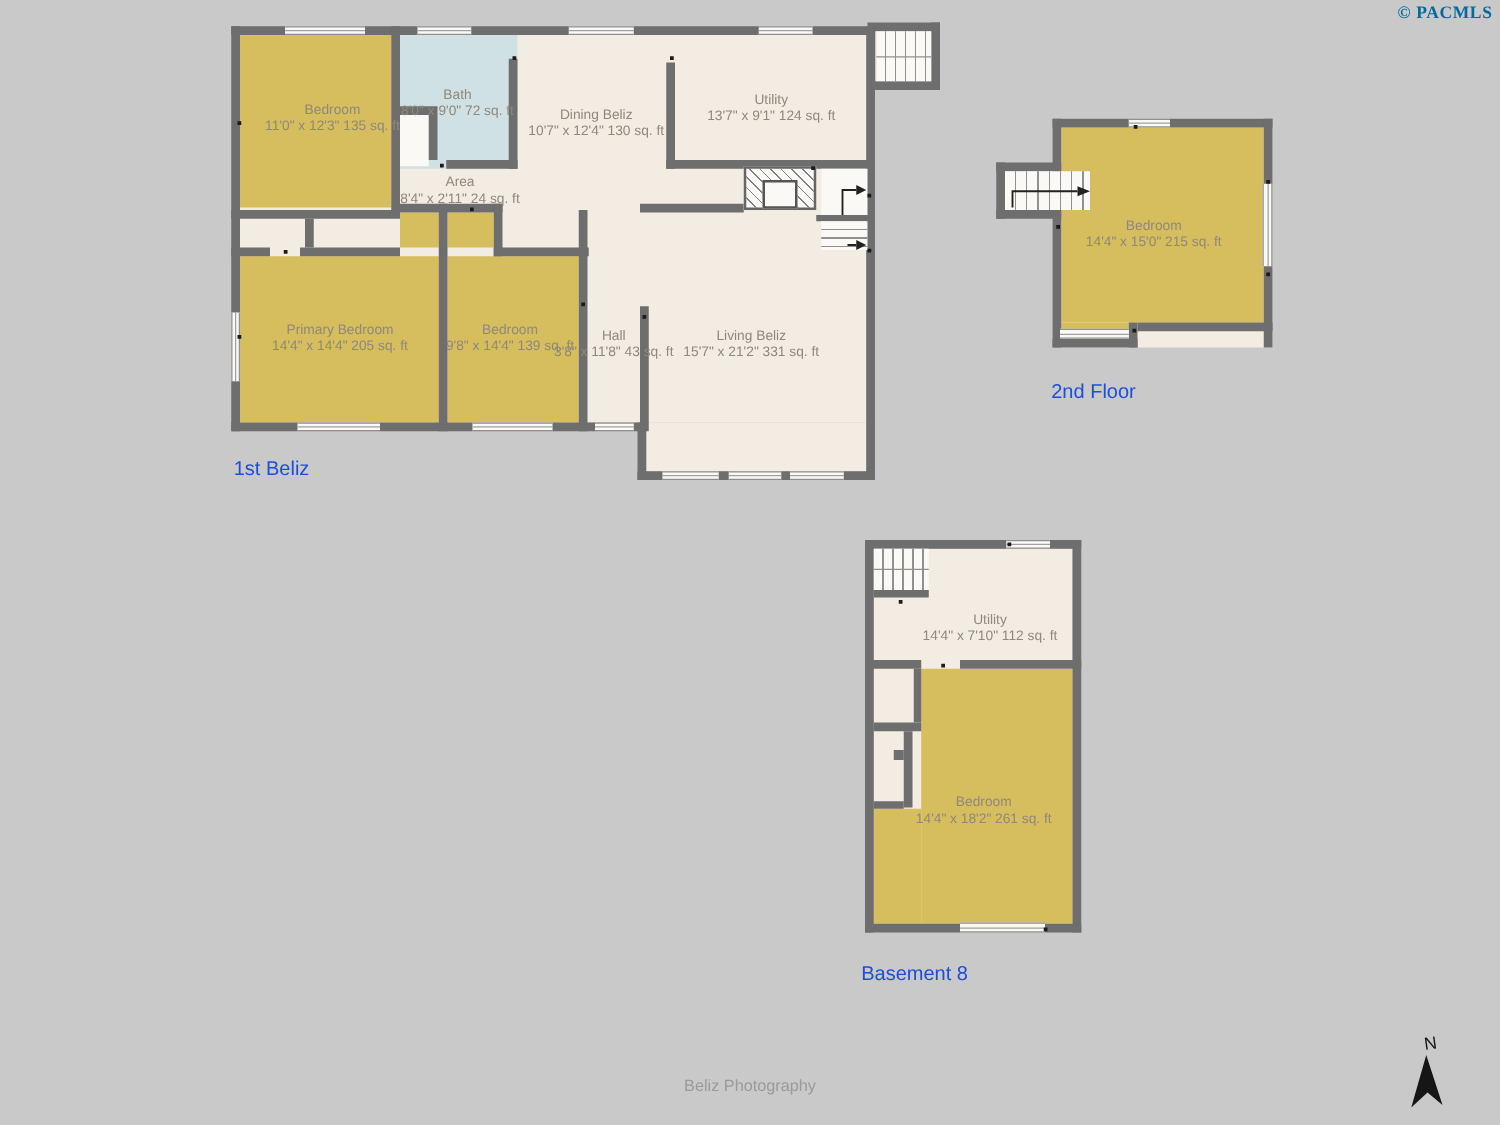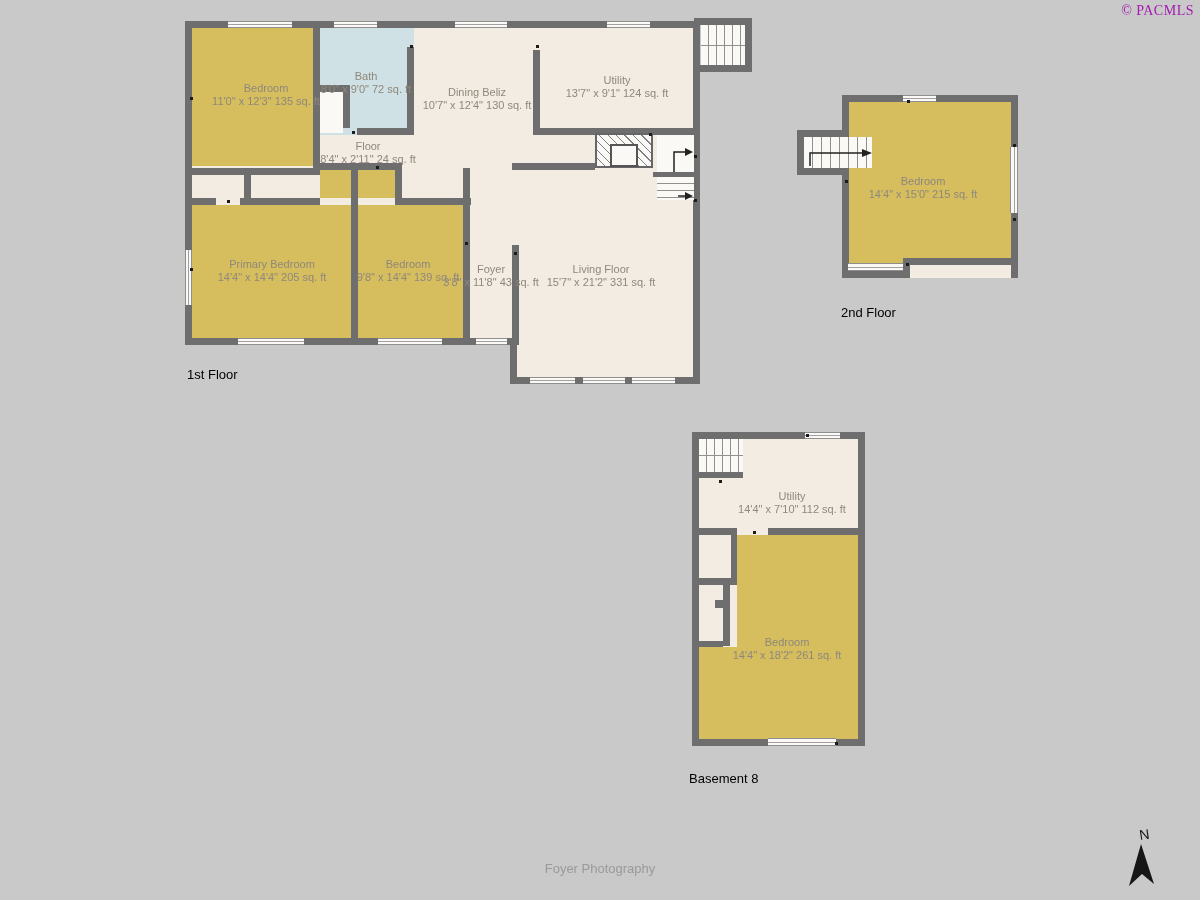--- a/index.html
+++ b/index.html
@@ -22,23 +22,23 @@
   .inbox{position:absolute;background:#fbf9f6;border:2px solid #555}
   .treads{position:absolute;background:#fbf9f6 repeating-linear-gradient(to bottom,transparent 0 6px,#909090 6px 7px)}
   .sgrid{position:absolute;background-color:#fbf9f6;
     background-image:repeating-linear-gradient(to right,transparent 0 7px,#909090 7px 8px),linear-gradient(#909090,#909090);
     background-size:100% 100%,100% 1px;background-position:0 0,0 center;background-repeat:repeat,no-repeat}
   .sgrid2{position:absolute;background-color:#fbf9f6;
     background-image:repeating-linear-gradient(to right,transparent 0 8px,#909090 8px 9px)}
   .dot{position:absolute;width:3px;height:3px;background:#1b1b1b}
   .rlabel{position:absolute;transform:translateX(-50%);display:flex;flex-direction:column;align-items:center;
     text-align:center;color:#8f887c;font-size:11px;line-height:12.5px;white-space:nowrap}
-  .flabel{position:absolute;color:#000000;font-size:13px;white-space:nowrap}
-  .watermark{position:absolute;right:6px;top:3px;font-family:"Liberation Serif",serif;font-weight:normal;
-    font-size:14px;color:#a21caf;letter-spacing:.5px}
+  .flabel{position:absolute;color:#1d4ed8;font-size:16px;white-space:nowrap}
+  .watermark{position:absolute;right:6px;top:3px;font-family:"Liberation Serif",serif;font-weight:bold;
+    font-size:14px;color:#0369a1;letter-spacing:.5px}
   .credit{position:absolute;left:600px;top:861px;transform:translateX(-50%);font-size:13px;color:#9a9a9a;white-space:nowrap}
   .north{position:absolute;left:1120px;top:824px;width:50px;height:68px}
 </style>
 </head>
 <body>
 
 <div class="canvas">
 
   <div class="grp">
 
@@ -130,40 +130,40 @@
     </div>
     <div class="rlabel" style="left:477px;top:86px">
       <span>Dining Beliz</span>
       <span>10'7" x 12'4" 130 sq. ft</span>
     </div>
     <div class="rlabel" style="left:617px;top:74px">
       <span>Utility</span>
       <span>13'7" x 9'1" 124 sq. ft</span>
     </div>
     <div class="rlabel" style="left:368px;top:140px">
-      <span>Floor</span>
+      <span>Area</span>
       <span>8'4" x 2'11" 24 sq. ft</span>
     </div>
     <div class="rlabel" style="left:272px;top:258px">
       <span>Primary Bedroom</span>
       <span>14'4" x 14'4" 205 sq. ft</span>
     </div>
     <div class="rlabel" style="left:408px;top:258px">
       <span>Bedroom</span>
       <span>9'8" x 14'4" 139 sq. ft</span>
     </div>
     <div class="rlabel" style="left:491px;top:263px">
-      <span>Foyer</span>
+      <span>Hall</span>
       <span>3'8" x 11'8" 43 sq. ft</span>
     </div>
     <div class="rlabel" style="left:601px;top:263px">
-      <span>Living Floor</span>
+      <span>Living Beliz</span>
       <span>15'7" x 21'2" 331 sq. ft</span>
     </div>
-    <div class="flabel" style="left:187px;top:367px">1st Floor</div>
+    <div class="flabel" style="left:187px;top:367px">1st Beliz</div>
   </div>
 
   <div class="grp">
     <div class="fb" style="left:842px;top:95px;width:176px;height:183px"></div>
     <div class="fy" style="left:849px;top:102px;width:162px;height:156px"></div>
     <div class="fy" style="left:849px;top:258px;width:54px;height:6px"></div>
     <div class="w" style="left:842px;top:95px;width:176px;height:7px"></div>
     <div class="w" style="left:842px;top:95px;width:7px;height:183px"></div>
     <div class="w" style="left:1011px;top:95px;width:7px;height:183px"></div>
     <div class="w" style="left:910px;top:258px;width:108px;height:7px"></div>
@@ -220,20 +220,20 @@
       <span>14'4" x 7'10" 112 sq. ft</span>
     </div>
     <div class="rlabel" style="left:787px;top:636px">
       <span>Bedroom</span>
       <span>14'4" x 18'2" 261 sq. ft</span>
     </div>
     <div class="flabel" style="left:689px;top:771px">Basement 8</div>
   </div>
 
   <div class="watermark">© PACMLS</div>
-  <div class="credit">Foyer Photography</div>
+  <div class="credit">Beliz Photography</div>
   <div class="north">
     <svg width="50" height="68" viewBox="0 0 50 68">
       <text x="20" y="16" font-size="14" font-family="Liberation Sans, sans-serif" fill="#161616" transform="rotate(-8 20 16)">N</text>
       <polygon points="21,20 34,60 22,50 9,62" fill="#161616"></polygon>
     </svg>
   </div>
 </div>
 
 </body></html>

